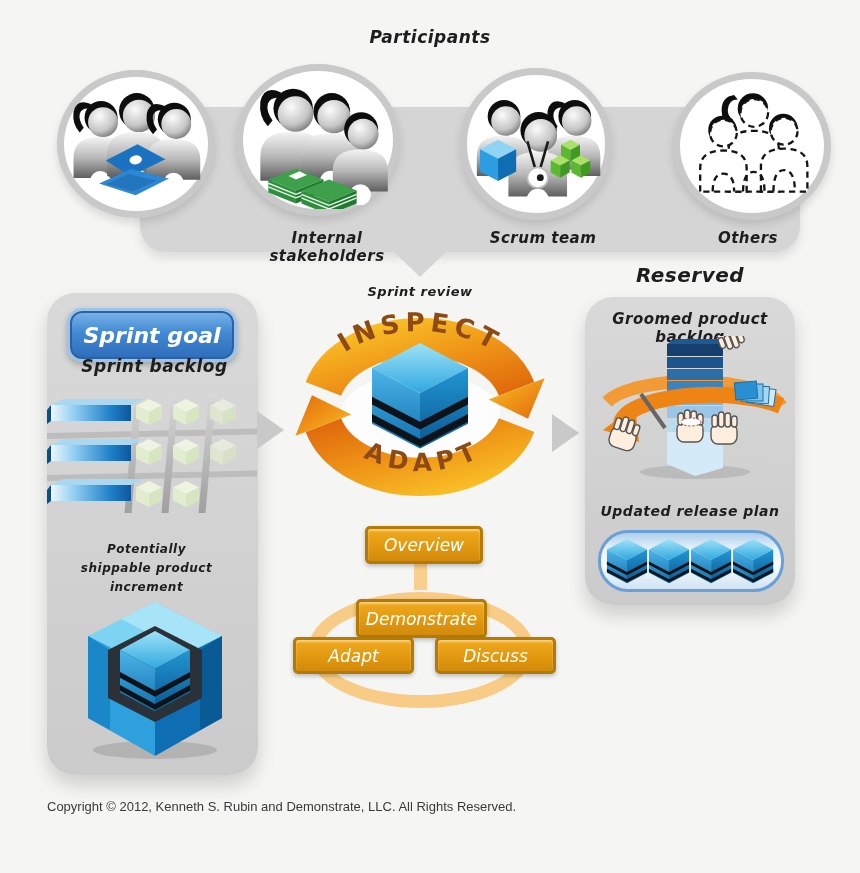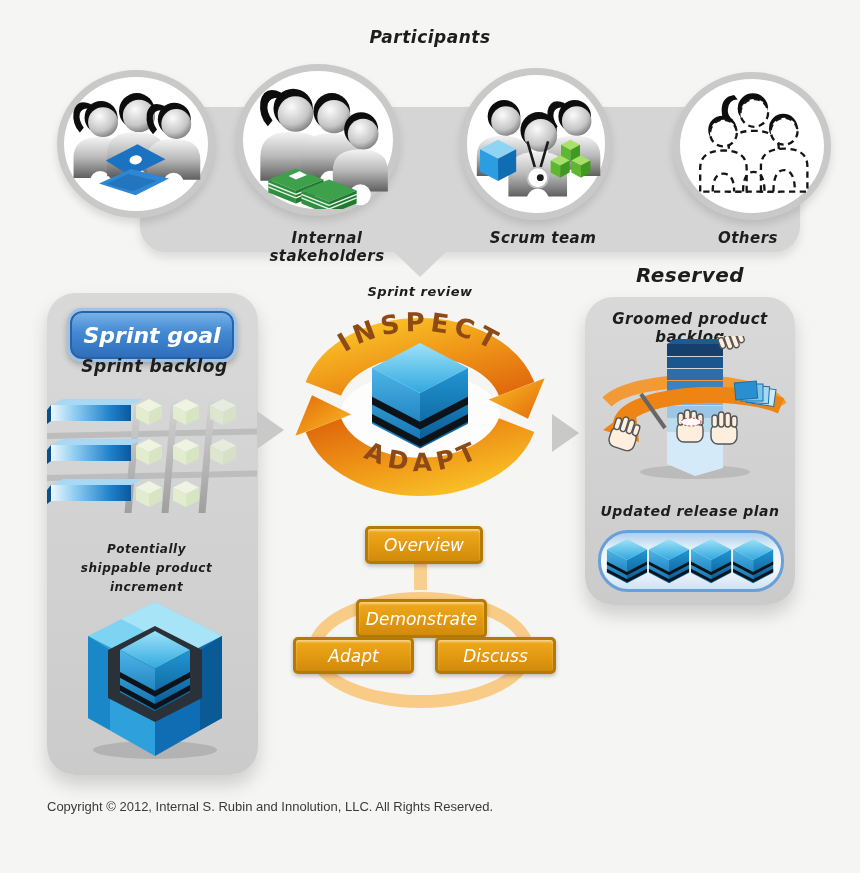--- a/index.html
+++ b/index.html
@@ -420,14 +420,14 @@
           background:linear-gradient(180deg,#aecfec 0%,#eaf4fc 30%,#f8fbff 60%,#cfe2f4 100%);
           display:flex;align-items:center;justify-content:center;">
     <svg viewBox="0 0 180 50" width="172" height="48">
       <use href="#lcube" transform="translate(2,2) scale(0.42)"></use>
       <use href="#lcube" transform="translate(46,2) scale(0.42)"></use>
       <use href="#lcube" transform="translate(90,2) scale(0.42)"></use>
       <use href="#lcube" transform="translate(134,2) scale(0.42)"></use>
     </svg>
   </div>
 
-  <div id="copyright" class="abs">Copyright © 2012, Internal S. Rubin and Innolution, LLC. All Rights Reserved.</div>
+  <div id="copyright" class="abs">Copyright © 2012, Kenneth S. Rubin and Demonstrate, LLC. All Rights Reserved.</div>
 </div>
 
 </body></html>

